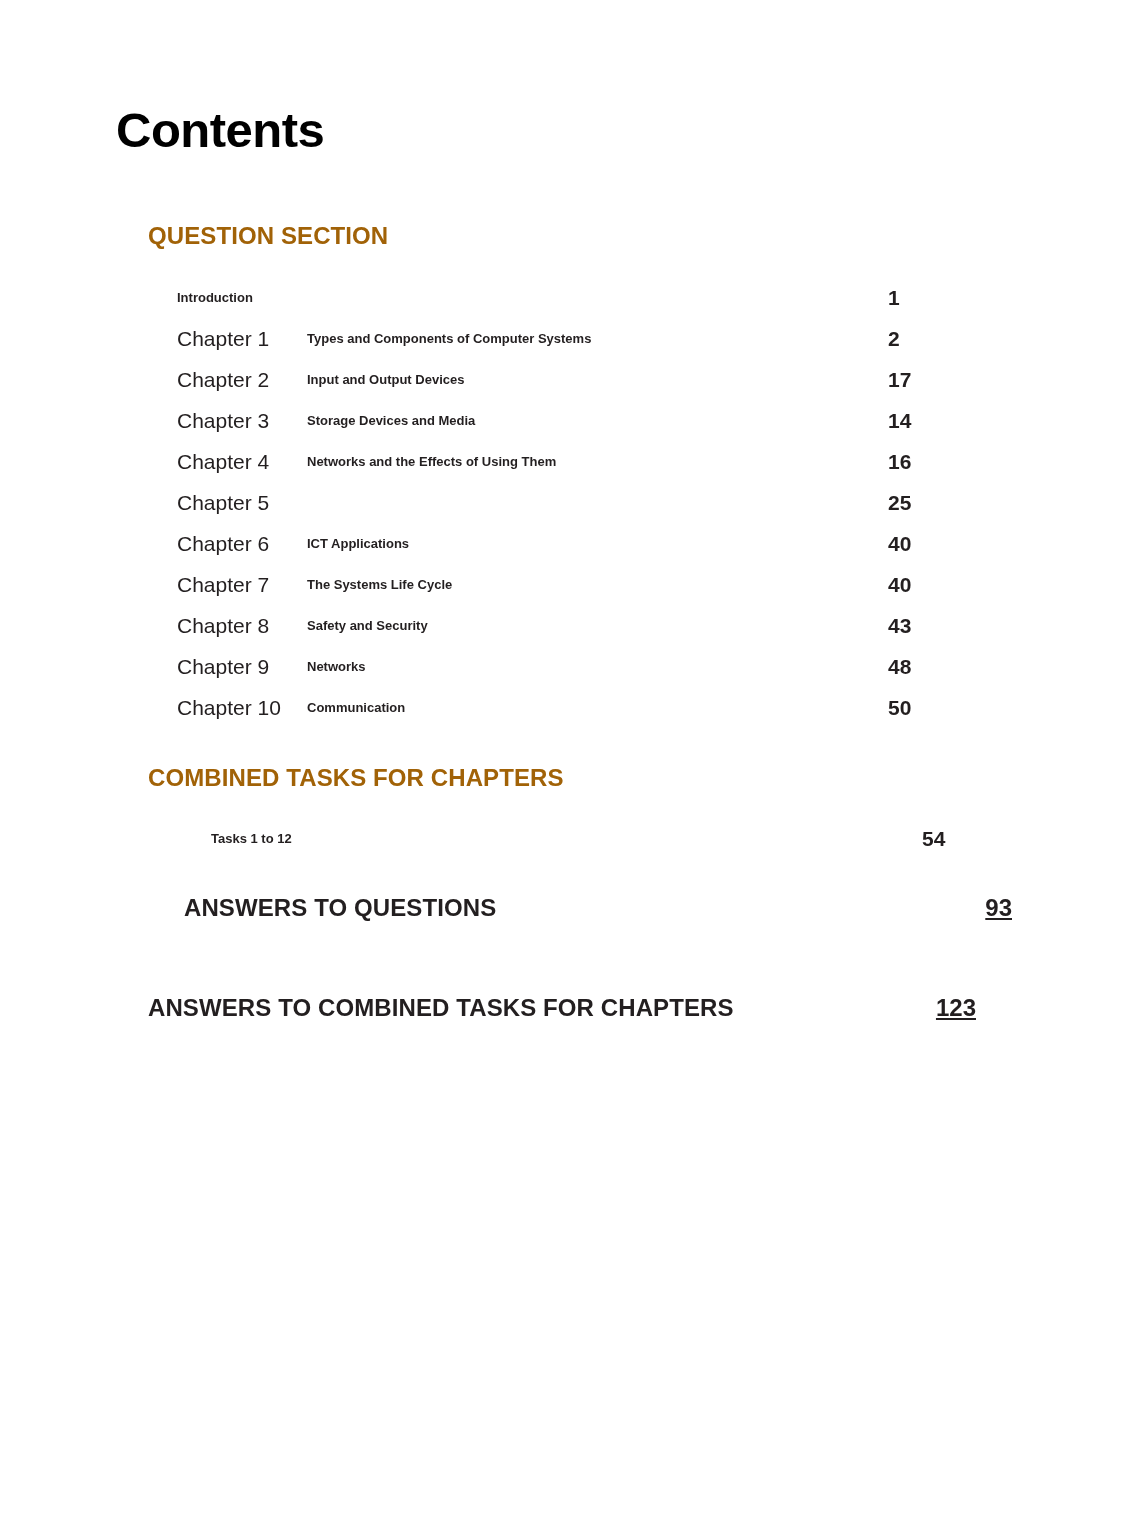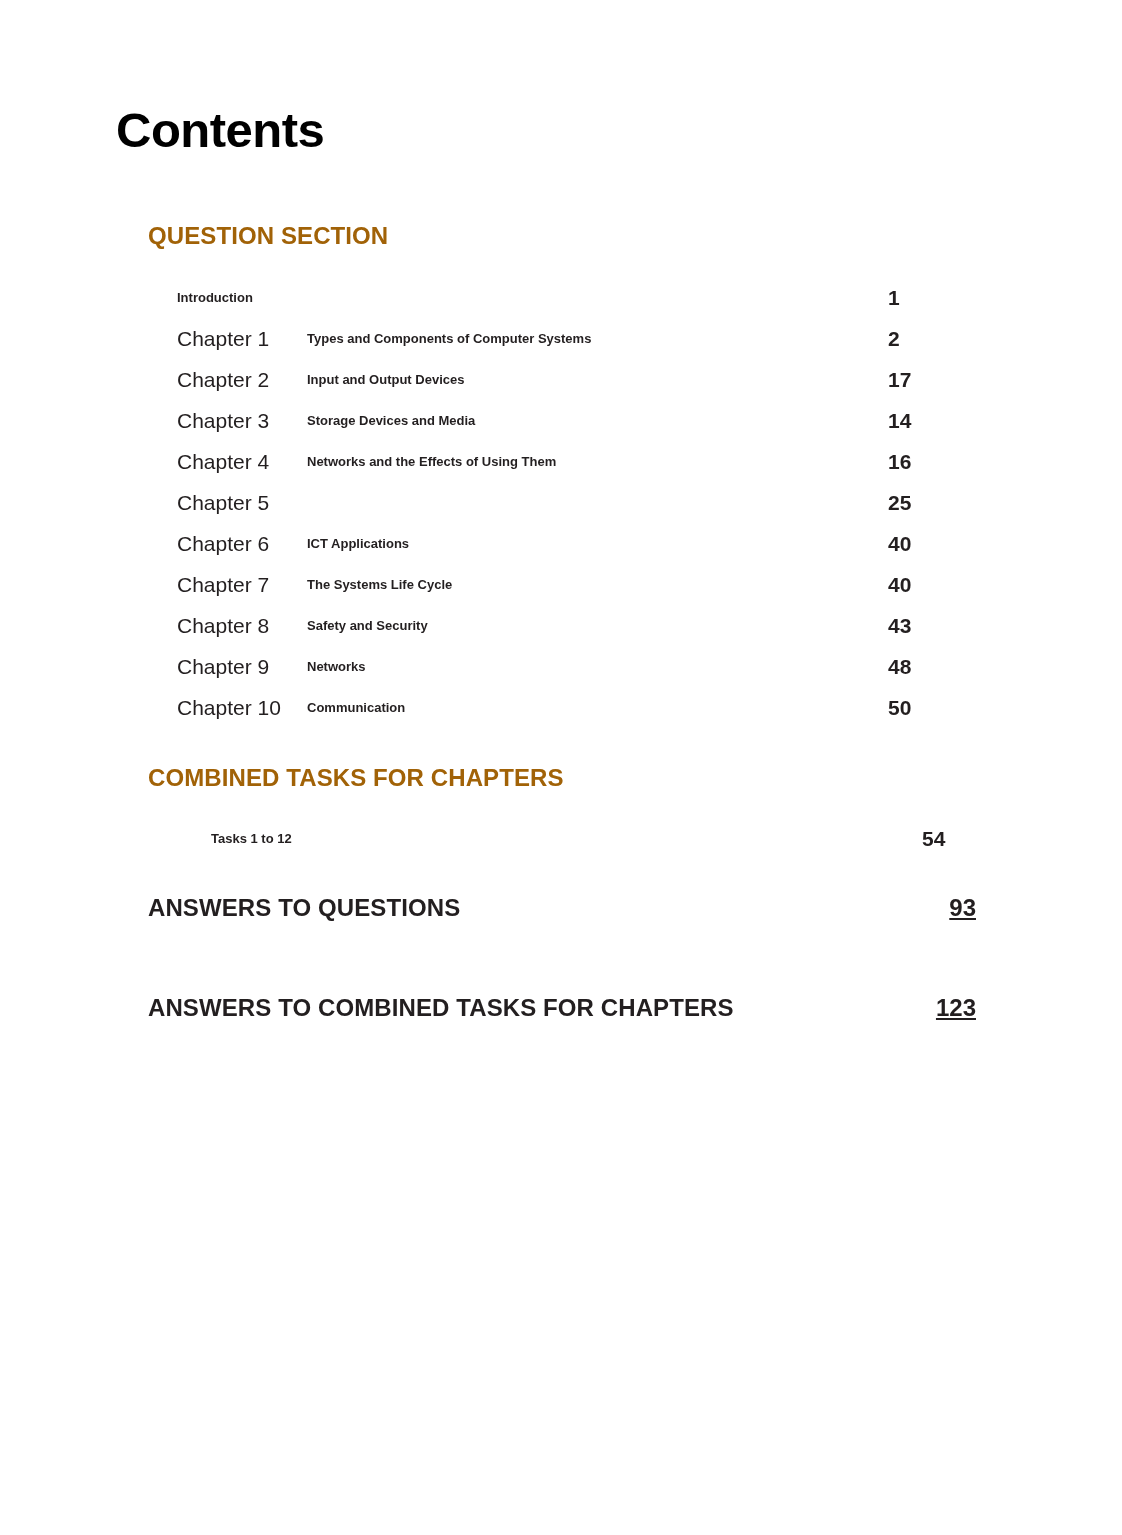--- a/index.html
+++ b/index.html
@@ -201,21 +201,21 @@
 
   <div class="section-heading" style="top: 766px;">COMBINED TASKS FOR CHAPTERS</div>
 
   <div class="tasks-list">
     <div class="entry">
       <span class="entry-title no-label">Tasks 1 to 12</span>
       <span class="entry-page">54</span>
     </div>
   </div>
 
-  <div class="section-row" style="top: 896px;">
+  <div class="section-row" style="top: 896px; margin-left: 36px;">
     <span class="section-row-label">ANSWERS TO QUESTIONS</span>
     <span class="section-row-page">93</span>
   </div>
 
   <div class="section-row" style="top: 996px;">
     <span class="section-row-label">ANSWERS TO COMBINED TASKS FOR CHAPTERS</span>
     <span class="section-row-page">123</span>
   </div>
 
 </div>

